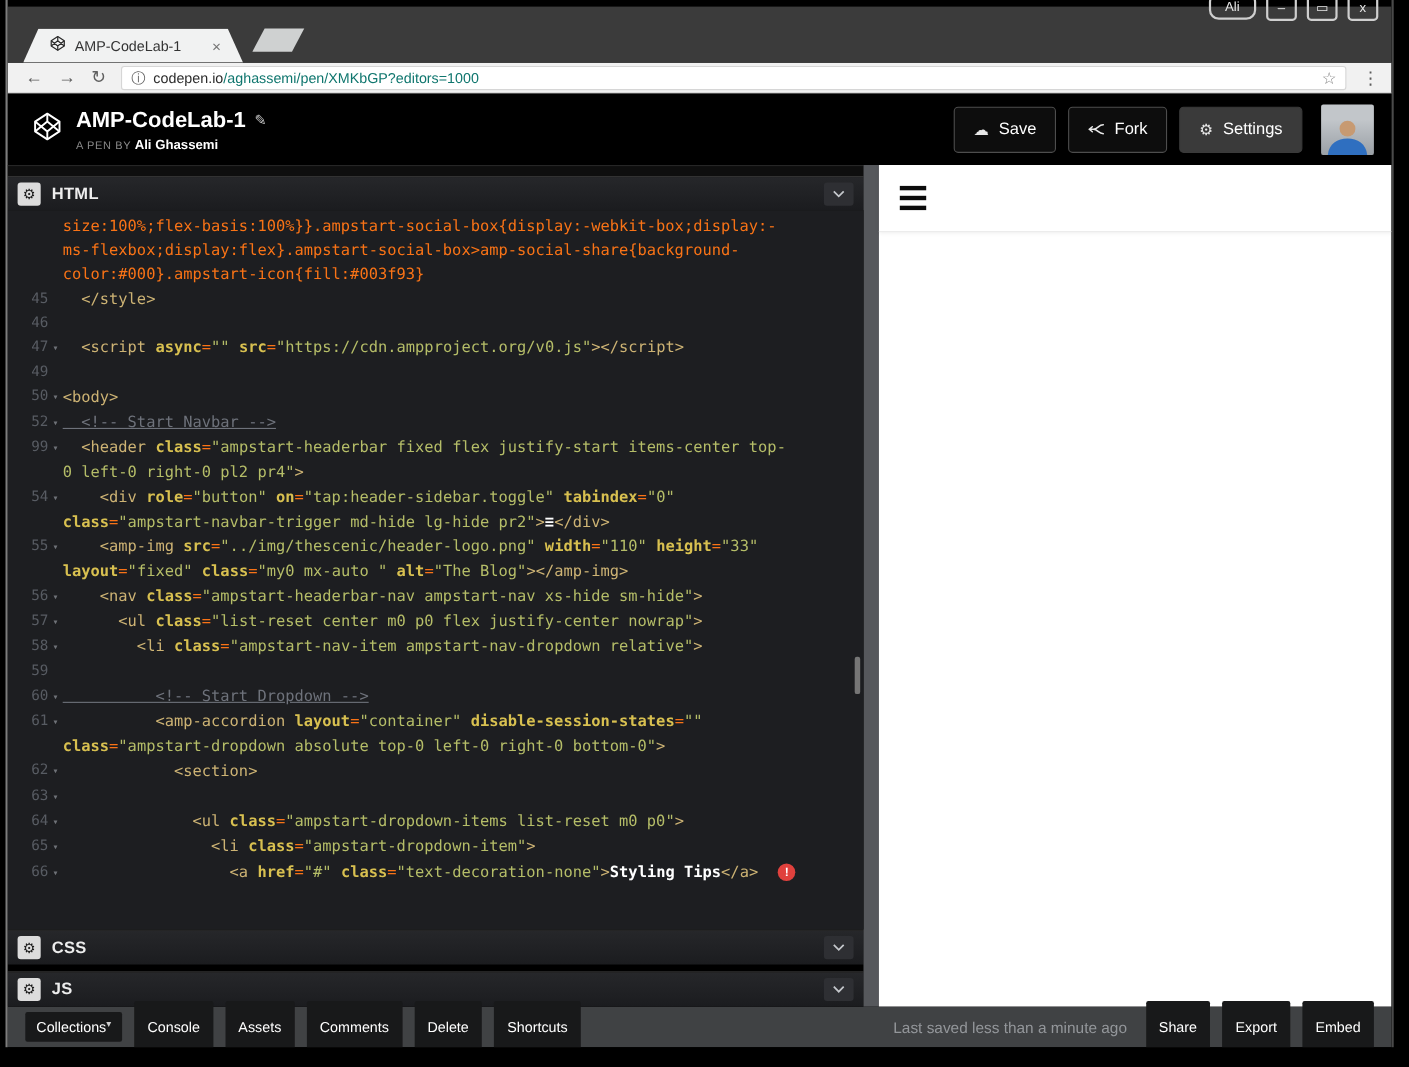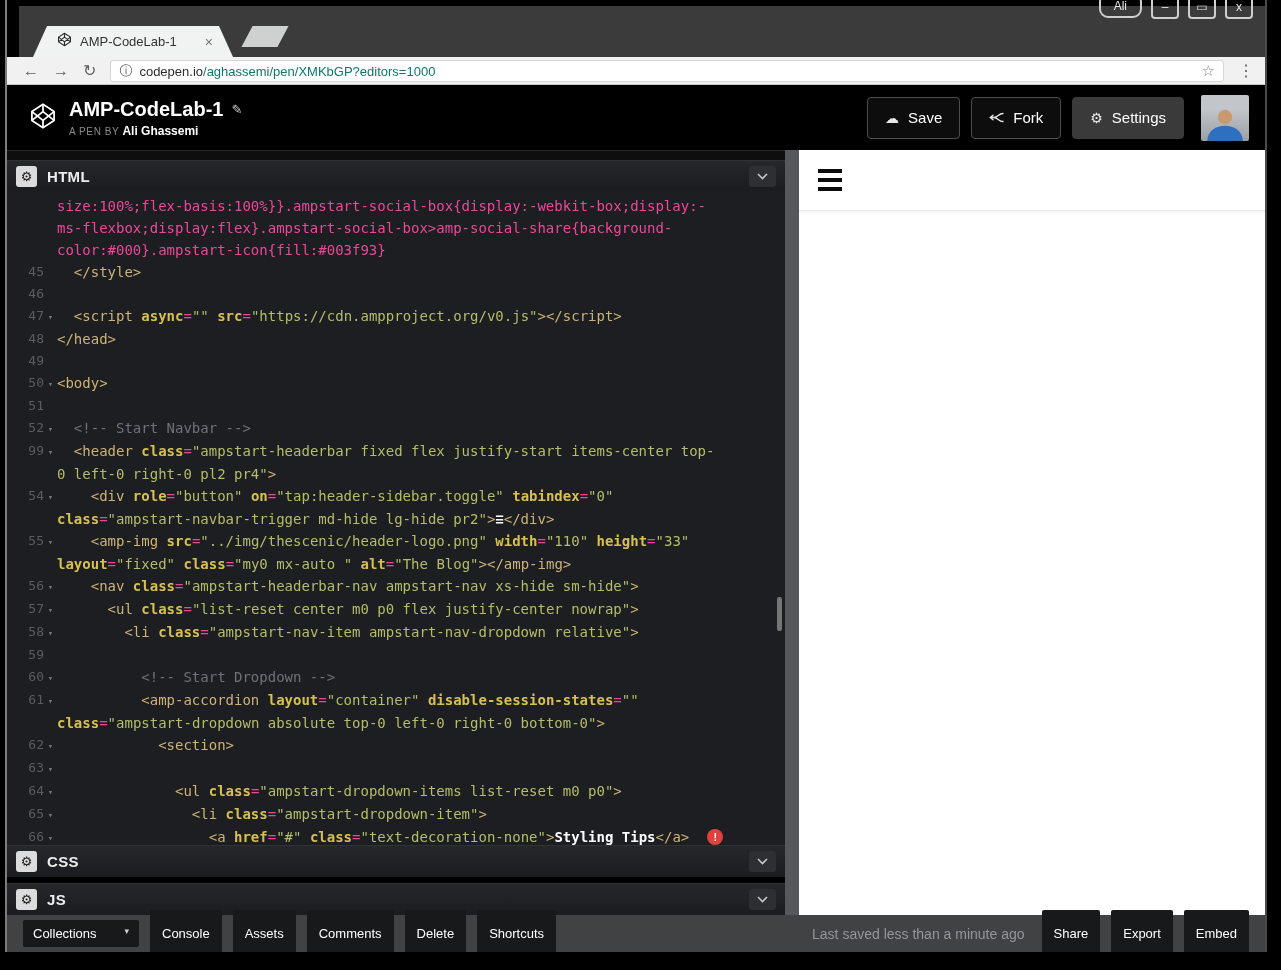--- a/index.html
+++ b/index.html
@@ -1,21 +1,21 @@
 <!DOCTYPE html>
 <html><head>
 <meta charset="utf-8">
 <style>
   * { margin:0; padding:0; box-sizing:border-box; }
   html,body { width:1281px; height:970px; background:#000; font-family:"Liberation Sans", sans-serif; overflow:hidden; }
   .window { position:absolute; left:5px; top:0; width:1262px; height:952px; background:#000;
             border-left:2px solid #7d7d7d; border-right:2px solid #4a4a4a; overflow:hidden; }
 
   
-  .titlebar { position:relative; height:57px; background:#3b3b3b; overflow:hidden;margin-left:12px; }
+  .titlebar { position:relative; height:57px; background:#3b3b3b; overflow:hidden; }
   .titlebar::before{ content:""; position:absolute; top:0; left:0; right:0; height:6px; background:#000; }
   .winctl { position:absolute; top:-7px; right:12px; display:flex; gap:9px; align-items:flex-start; }
   .winctl .pill { border:2px solid #cfcfcf; border-radius:9px; color:#e6e6e6; font-size:12px; padding:4px 13px 3px; }
   .winctl .wbtn { border:2px solid #cfcfcf; border-radius:4px; color:#e6e6e6; font-size:12px; width:28px; height:26px;
                   display:flex; align-items:flex-end; justify-content:center; padding-bottom:3px; }
   .tab { position:absolute; bottom:0; left:14px; width:200px; height:31px; background:#f1f2f2;
          clip-path:polygon(14px 0, calc(100% - 14px) 0, 100% 100%, 0 100%);
          display:flex; align-items:center; padding:0 20px 0 24px; gap:8px; }
   .tab-label { font-size:13px; color:#333; flex:1; white-space:nowrap; overflow:hidden; }
   .tab-close { color:#777; font-size:14px; }
@@ -70,36 +70,36 @@
   .panel-gap { height:6px; background:#000; }
 
   
   .codearea { flex:1; background:#1d1e21; overflow:hidden; position:relative; padding-top:4px;
               font-family:"DejaVu Sans Mono", monospace; font-size:14px; }
   .crow { display:flex; line-height:22px; }
   .gut { width:50px; flex:none; display:flex; justify-content:flex-end; align-items:baseline; }
   .lnum { color:#585c63; font-size:13px; text-align:center; }
   .fold { width:13px; color:#6f7278; font-size:9px; text-align:center; }
   .ctext { white-space:pre; }
-  .tk-p { color:#ec4899; }
+  .tk-p { color:#f97316; }
   .tk-t { color:#cdb374; }
   .tk-a { color:#d8c050; font-weight:bold; }
   .tk-s { color:#b5bd68; }
-  .tk-c { color:#6e727b; }
+  .tk-c { color:#6e727b;text-decoration:underline; }
   .tk-x { color:#ffffff; font-weight:bold; }
   .errb { width:16px; height:16px; margin:3px 0 0 18px; background:#e0413d; border-radius:50%;
           color:#fff; font-size:11px; font-weight:bold; display:flex; align-items:center; justify-content:center;
           font-family:"Liberation Sans", sans-serif; flex:none; }
   .vthumb { position:absolute; right:3px; top:406px; width:5px; height:34px; background:#767676; border-radius:2px; }
 
   
   .bottombar { height:37px; background:#404244; display:flex; align-items:center; padding:0 16px; gap:11px; }
   .bbtn { background:#18191a; color:#fff; font-size:13px; padding:16px 12px; border-radius:2px; white-space:nowrap; }
   .bselect { background:#18191a; color:#fff; font-size:13px; padding:6px 10px; border-radius:2px;
-             width:116px; display:flex; justify-content:space-between; align-items:flex-start; }
+             width:88px; display:flex; justify-content:space-between; align-items:flex-start; }
   .bselect .caret { font-size:9px; color:#cfcfcf; }
   .status { margin-left:auto; color:#93969a; font-size:14px; margin-right:6px; }
 </style>
 </head>
 <body>
 
 <div class="window">
 
   <div class="titlebar">
     <div class="winctl">
@@ -226,45 +226,31 @@
             </div>
             <div class="crow">
               <span class="gut">
                 <span class="lnum">47</span>
                 <span class="fold">▾</span>
               </span>
               <span class="ctext"><span class="tk-t">  &lt;script </span><span class="tk-a">async</span><span class="tk-p">=</span><span class="tk-s">""</span><span class="tk-p"> </span><span class="tk-a">src</span><span class="tk-p">=</span><span class="tk-s">"https://cdn.ampproject.org/v0.js"</span><span class="tk-t">&gt;&lt;/script&gt;</span></span>
             </div>
             <div class="crow">
               <span class="gut">
-                <span class="lnum">48</span>
-                <span class="fold"></span>
-              </span>
-              <span class="ctext"><span class="tk-t">&lt;/head&gt;</span></span>
-            </div>
-            <div class="crow">
-              <span class="gut">
                 <span class="lnum">49</span>
                 <span class="fold"></span>
               </span>
               <span class="ctext"></span>
             </div>
             <div class="crow">
               <span class="gut">
                 <span class="lnum">50</span>
                 <span class="fold">▾</span>
               </span>
               <span class="ctext"><span class="tk-t">&lt;body&gt;</span></span>
-            </div>
-            <div class="crow">
-              <span class="gut">
-                <span class="lnum">51</span>
-                <span class="fold"></span>
-              </span>
-              <span class="ctext"></span>
             </div>
             <div class="crow">
               <span class="gut">
                 <span class="lnum">52</span>
                 <span class="fold">▾</span>
               </span>
               <span class="ctext"><span class="tk-c">  &lt;!-- Start Navbar --&gt;</span></span>
             </div>
             <div class="crow">
               <span class="gut">

